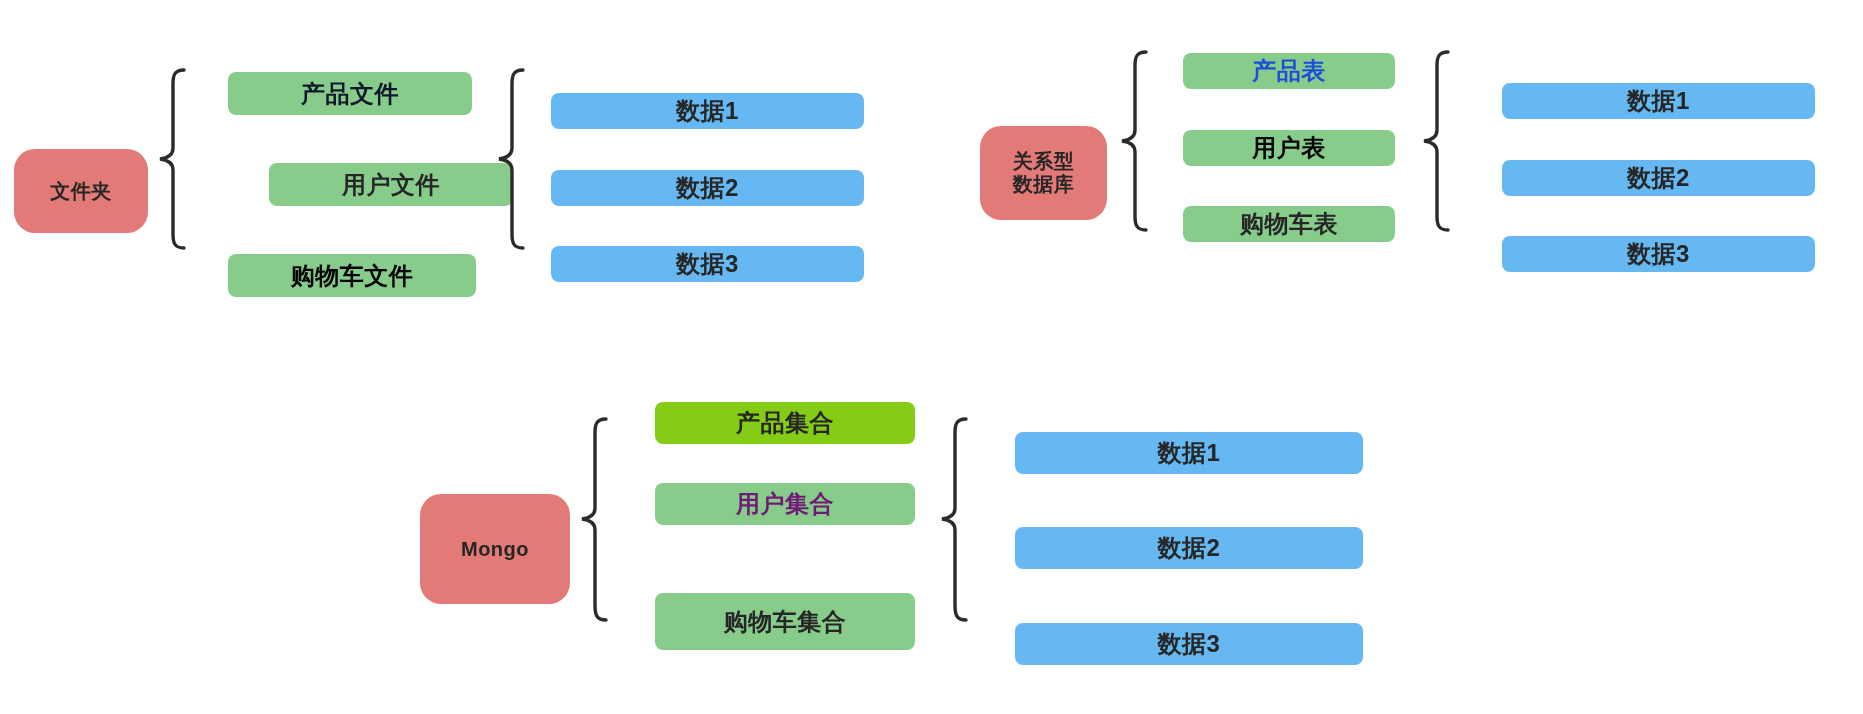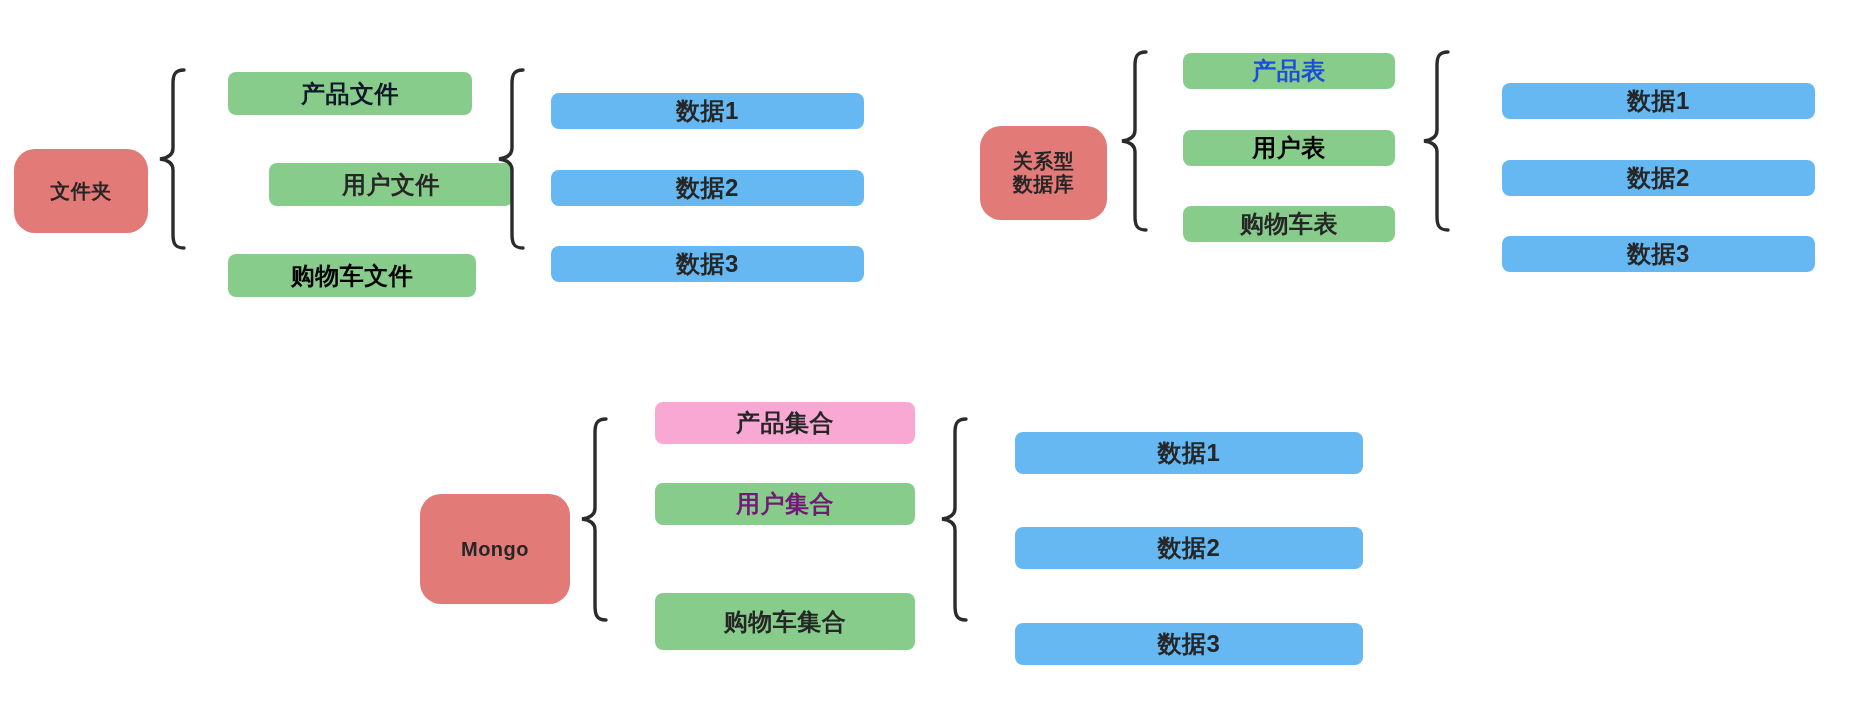--- a/index.html
+++ b/index.html
@@ -135,21 +135,21 @@
   <div class="node root" style="left: 420px; top: 494px; width: 150px; height: 110px; background: rgb(226, 122, 120); color: rgb(38, 38, 38);">
     <span>Mongo</span>
   </div>
 
   <div class="brace" style="left:570px; top:415px; width:40px; height:210px;">
     <svg width="40" height="210" viewBox="0 0 40 210" fill="none">
       <path d="M36 4 C26 4 25 10 25 18 L25 93 C25 100 20 103 12 104 C20 105 25 108 25 115 L25 190 C25 199 26 205 36 205" stroke="#2b2b2b" stroke-width="3.4" stroke-linecap="round" fill="none"></path>
     </svg>
   </div>
 
-  <div class="node mid" style="left: 655px; top: 402px; width: 260px; height: 42px; background: #f9a8d4; color: rgb(38, 38, 38);">
+  <div class="node mid" style="left: 655px; top: 402px; width: 260px; height: 42px; background: #84cc16; color: rgb(38, 38, 38);">
     <span>产品集合</span>
   </div>
   <div class="node mid" style="left: 655px; top: 483px; width: 260px; height: 42px; background: rgb(135, 204, 139); color: #701a75;">
     <span>用户集合</span>
   </div>
   <div class="node mid" style="left: 655px; top: 593px; width: 260px; height: 57px; background: rgb(135, 204, 139); color: rgb(38, 38, 38);">
     <span>购物车集合</span>
   </div>
 
   <div class="brace" style="left:930px; top:415px; width:40px; height:210px;">

